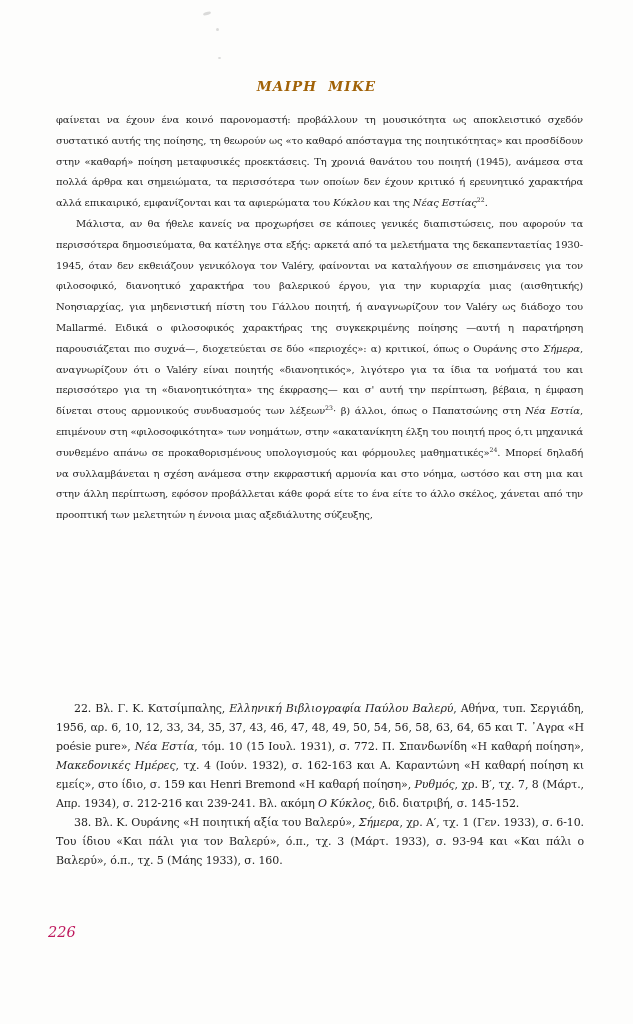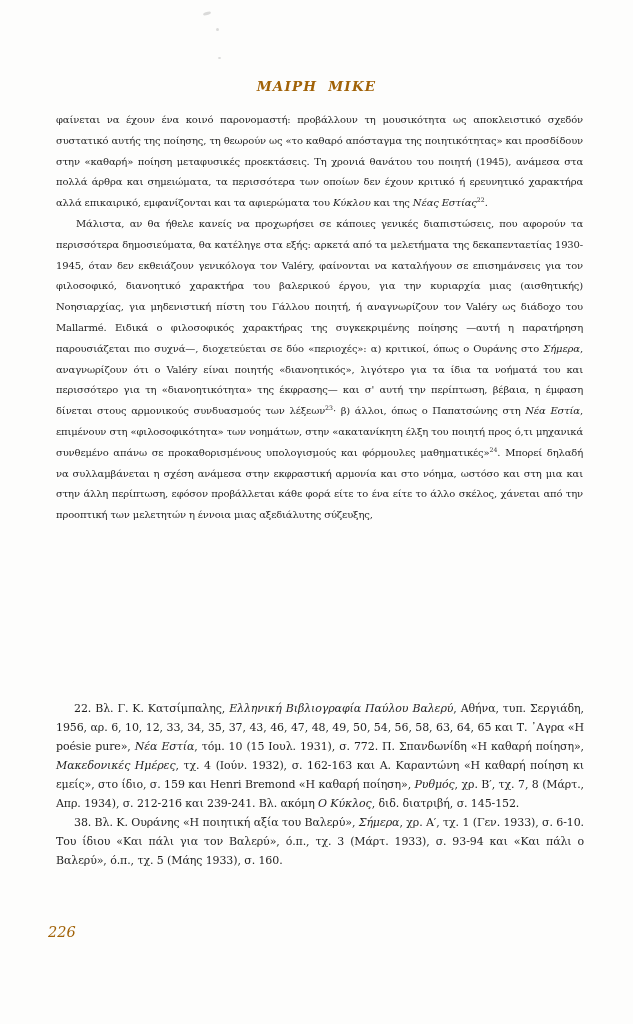--- a/index.html
+++ b/index.html
@@ -57,21 +57,21 @@
     line-height: 19px;
     letter-spacing: -0.1px;
     text-indent: 18px;
   }
   .page-number {
     position: absolute;
     top: 924px;
     left: 48px;
     font-style: italic;
     font-size: 14.5px;
-    color: #a16207;
+    color: #be185d;
   }
   i { font-style: italic; }
   sup {
     font-size: 0.62em;
     vertical-align: super;
     line-height: 0;
     letter-spacing: 0;
   }
   .speck {
     position: absolute;

